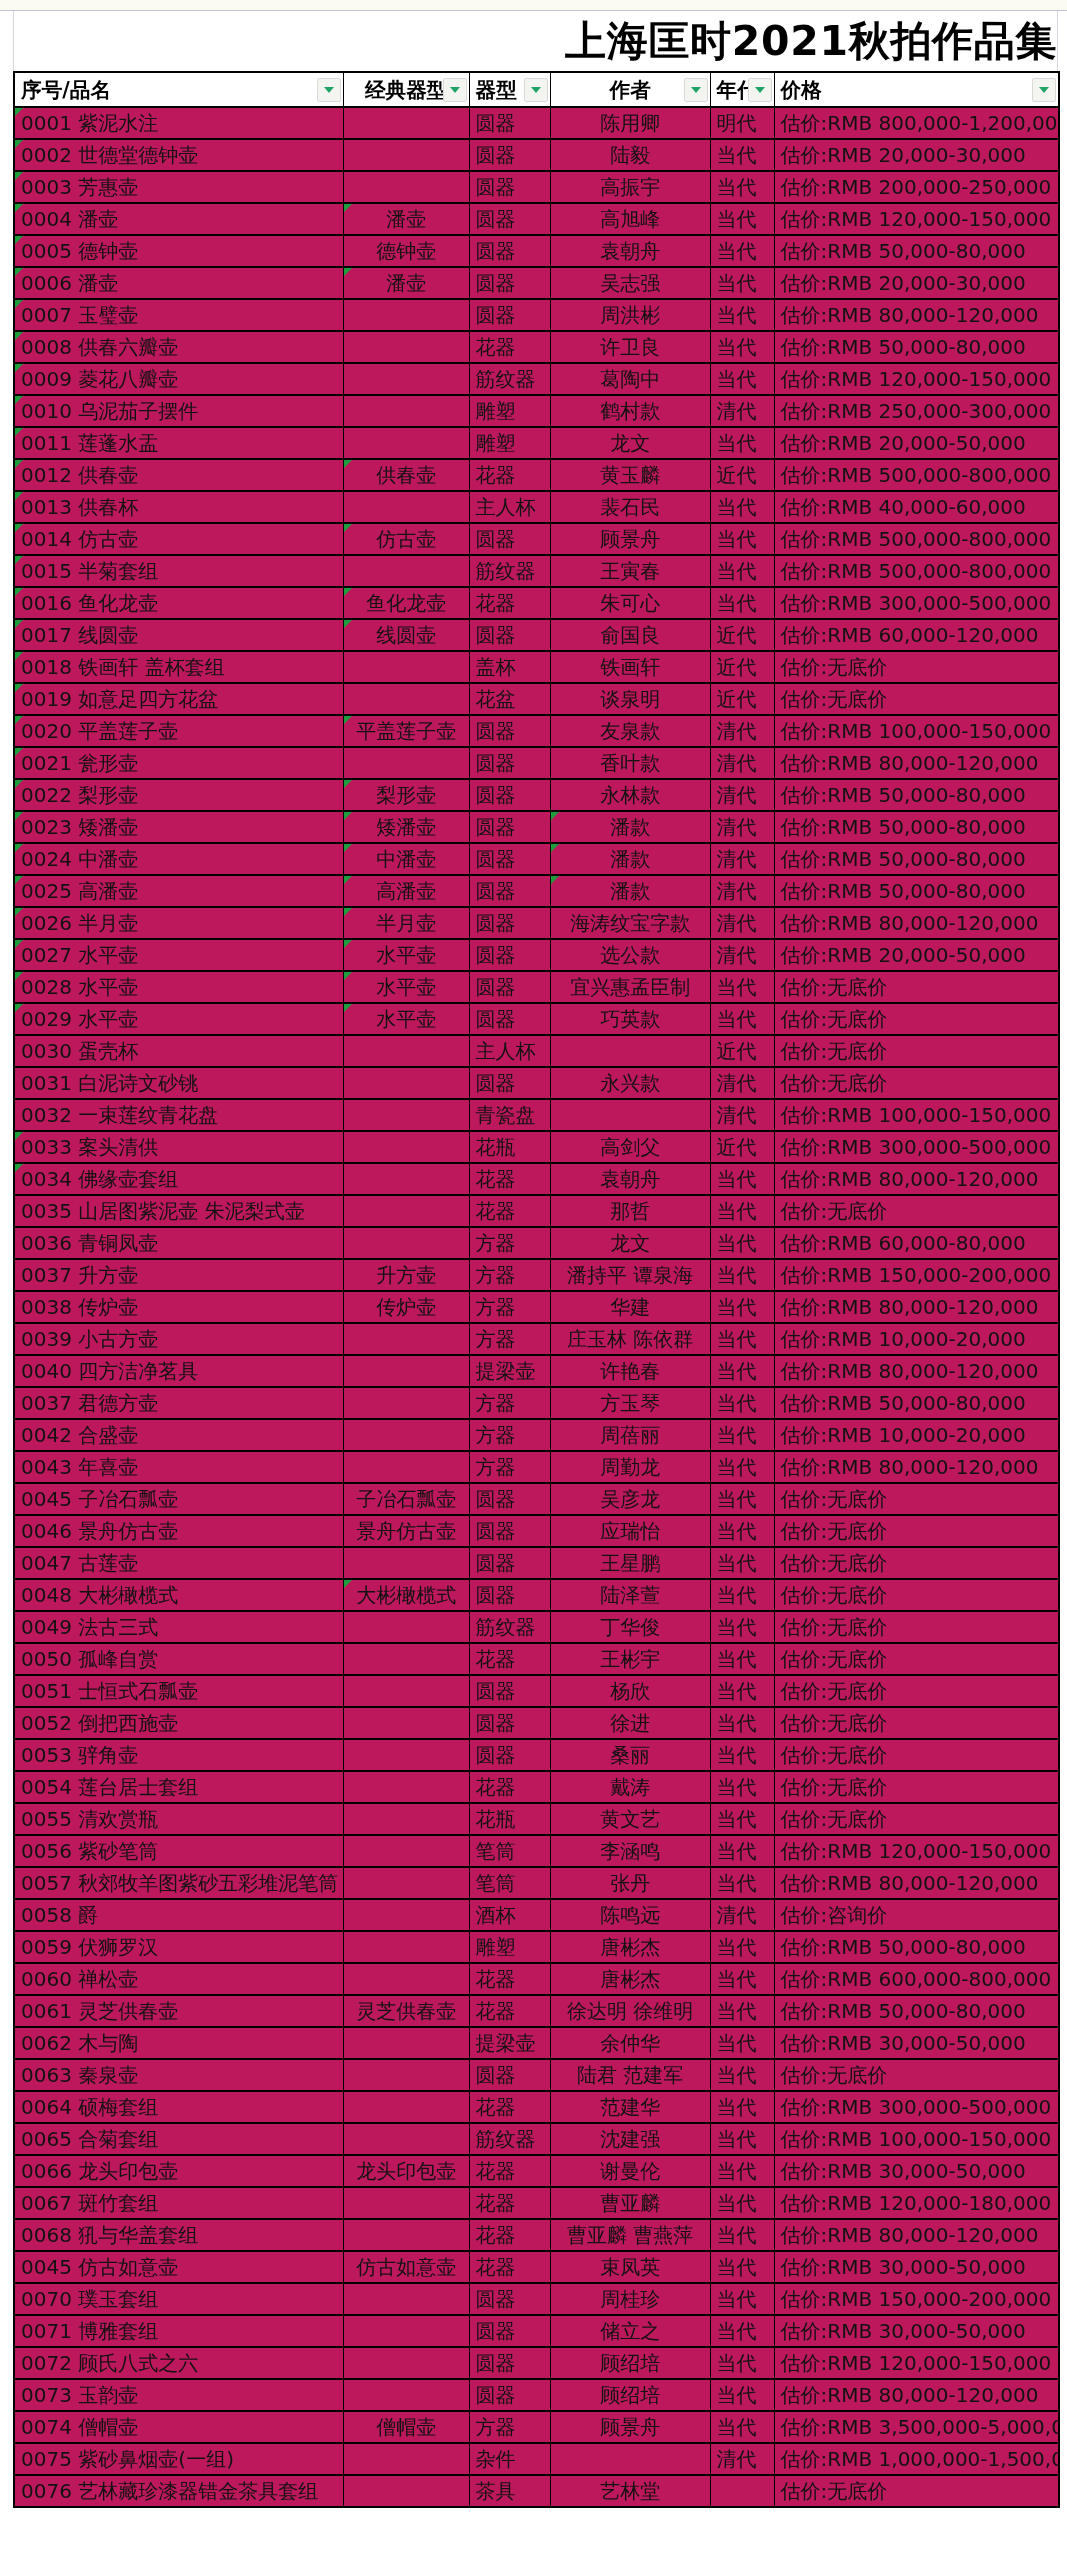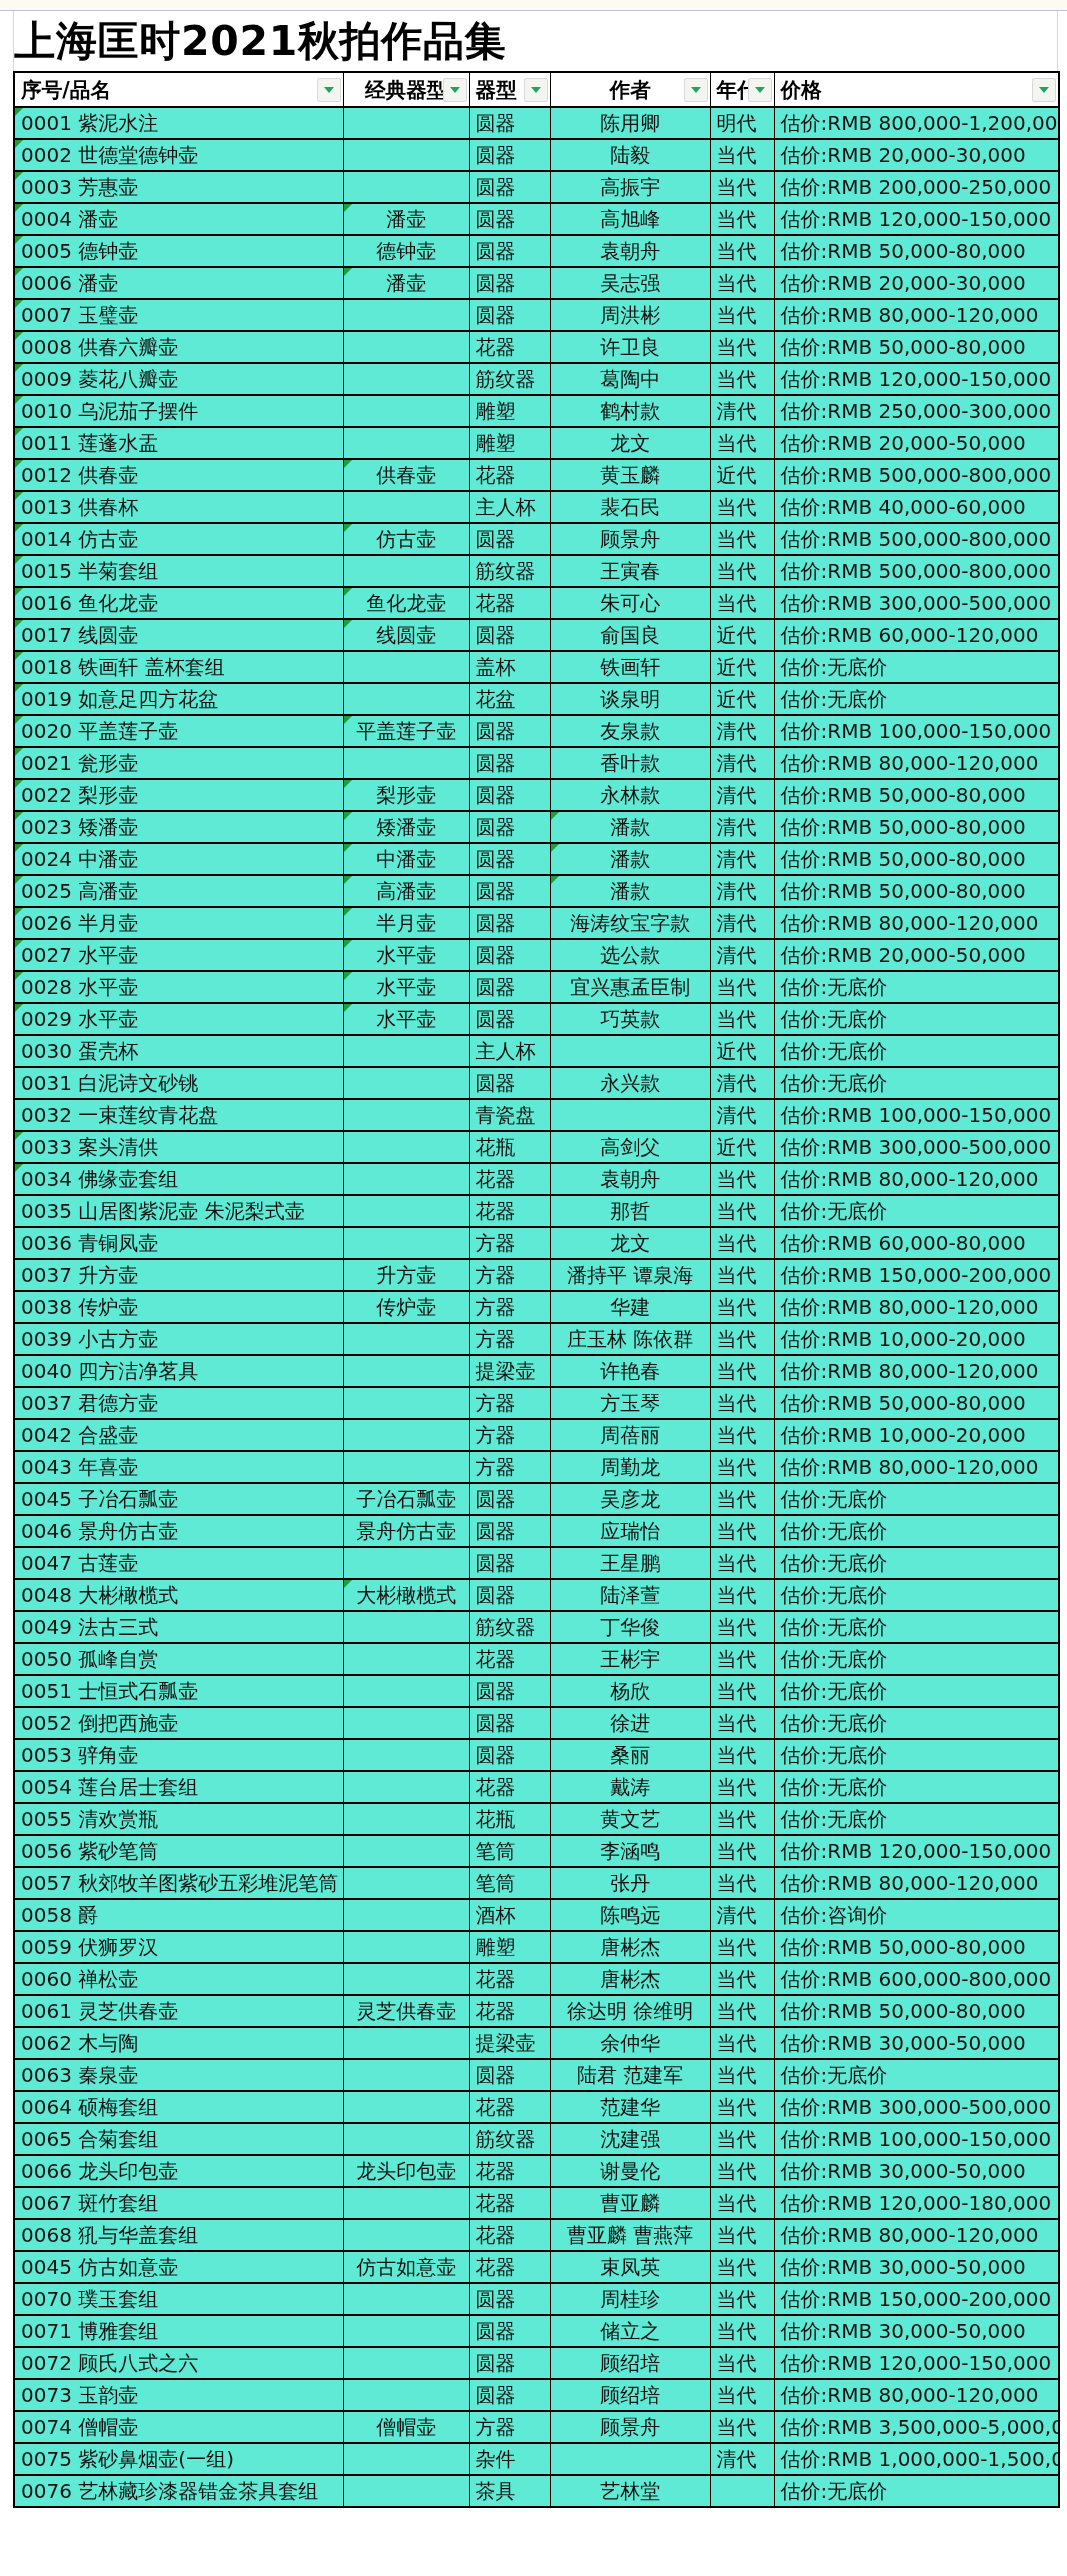--- a/index.html
+++ b/index.html
@@ -1,22 +1,22 @@
 <!DOCTYPE html>
 <html style="font-size:11.8px"><head>
 <meta charset="utf-8">
 <style>
   html,body{margin:0;padding:0;background:#ffffff;}
   body{width:1067px;height:2576px;position:relative;font-family:"DejaVu Sans",sans-serif;color:#111;}
   .top-strip{height:10.3px;background:#fbfbf2;border-bottom:1.5px solid #c3c3cf;}
   .sheet{margin:0 8.8px 0 13.2px;}
   .title-block{height:60px;border-left:0.7px solid #d6d6de;border-right:0.7px solid #d6d6de;background:#ffffff;
-    display:flex;align-items:center;justify-content:flex-start;}
+    display:flex;align-items:center;justify-content:flex-end;}
   .title-block h1{margin:0;font-size:41px;line-height:1;font-weight:700;color:#000;letter-spacing:0.7px;}
-  table.auction{border-collapse:collapse;table-layout:fixed;width:1045px;background:#5eead4;padding-left:19px;}
+  table.auction{border-collapse:collapse;table-layout:fixed;width:1045px;background:#be185d;padding-left:19px;}
   table.auction{border:2.2px solid #000;}
   th,td{border-left:1.5px solid #000;border-right:1.5px solid #000;border-top:2.2px solid #000;border-bottom:2.2px solid #000;
     overflow:hidden;white-space:nowrap;position:relative;box-sizing:border-box;}
   thead th{height:35px;font-size:20.6px;font-weight:700;color:#000;background:#fff;vertical-align:middle;}
   tbody td{height:32px;font-size:20px;font-weight:500;color:#121212;vertical-align:middle;}
   .al{text-align:left;padding:0 4.4px 0 5.9px;}
   .ac{text-align:center;padding:0 1.5px;}
   .filter-btn{position:absolute;right:2.2px;top:50%;transform:translateY(-50%);width:22px;height:22px;
     background:#f4f4f1;border:0.7px solid #d9d9d9;border-radius:2.2px;display:flex;align-items:center;justify-content:center;cursor:pointer;}
   .filter-arrow{width:0;height:0;border-left:5.1px solid transparent;border-right:5.1px solid transparent;border-top:6.6px solid #21a366;}

